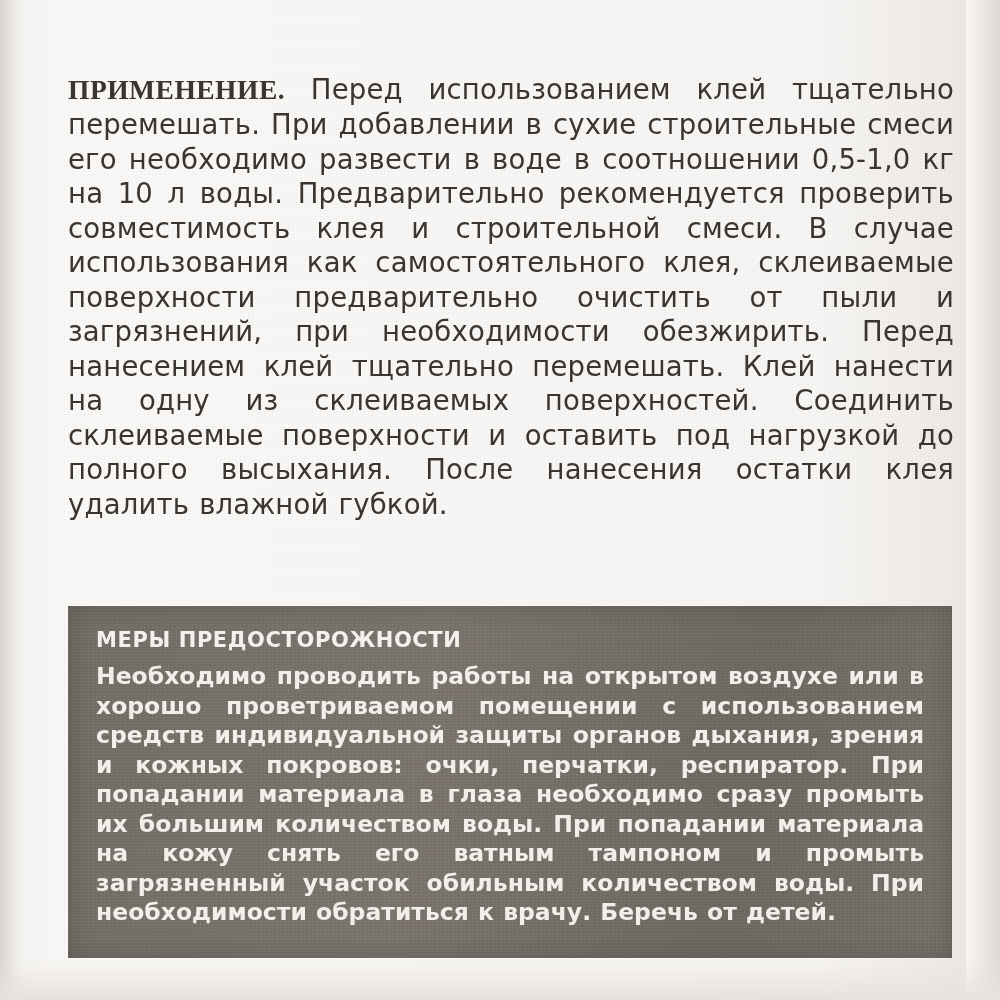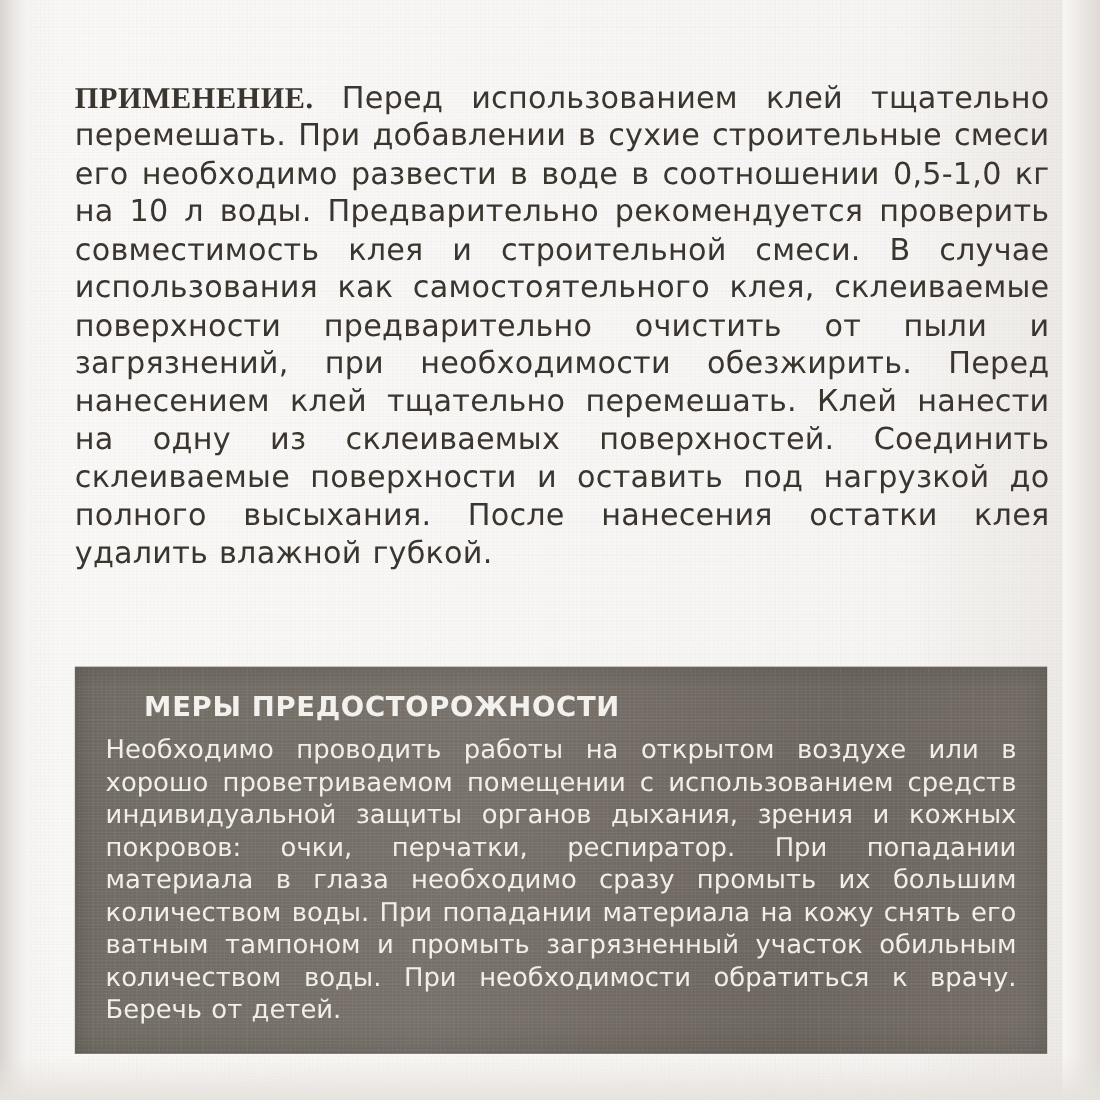--- a/index.html
+++ b/index.html
@@ -87,33 +87,33 @@
       repeating-linear-gradient(90deg, rgba(255,255,255,0.035) 0px, rgba(255,255,255,0.035) 1px, rgba(0,0,0,0) 1px, rgba(0,0,0,0) 4px),
       linear-gradient(100deg, #6f6a62 0%, #77716a 40%, #6b655e 75%, #736d66 100%);
     box-sizing: border-box;
     padding: 22px 28px 18px 28px;
     box-shadow: inset 0 0 26px rgba(0,0,0,0.18);
   }
 
   .warning-title {
     color: #f3f1ee;
     font-weight: bold;
-    font-size: 25px;
+    font-size: 21px;
     letter-spacing: 0.6px;
     margin-bottom: 10px;
-    margin-left: 35px;
   }
 
   .warning-text {
     color: #f2efeb;
     font-size: 23.5px;
     line-height: 29.5px;
     text-align: justify;
     text-justify: inter-word;
     word-spacing: 1px;
+    font-weight: bold;
   }
 </style>
 </head>
 <body>
 
 <div id="label">
   <div class="edge-left"></div>
   <div class="edge-right"></div>
   <div class="edge-bottom"></div>
 

